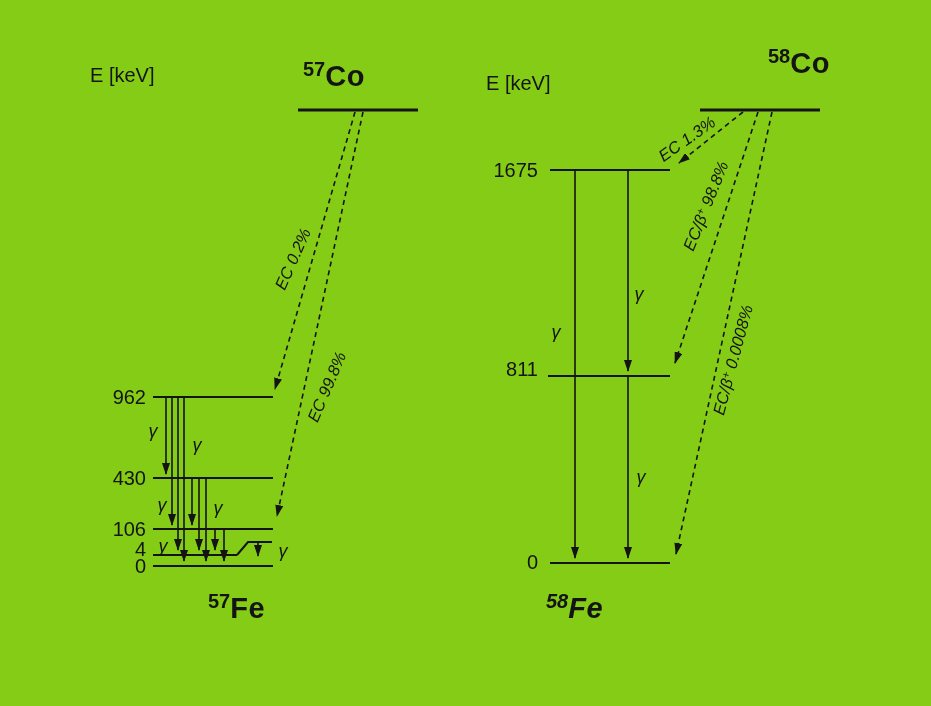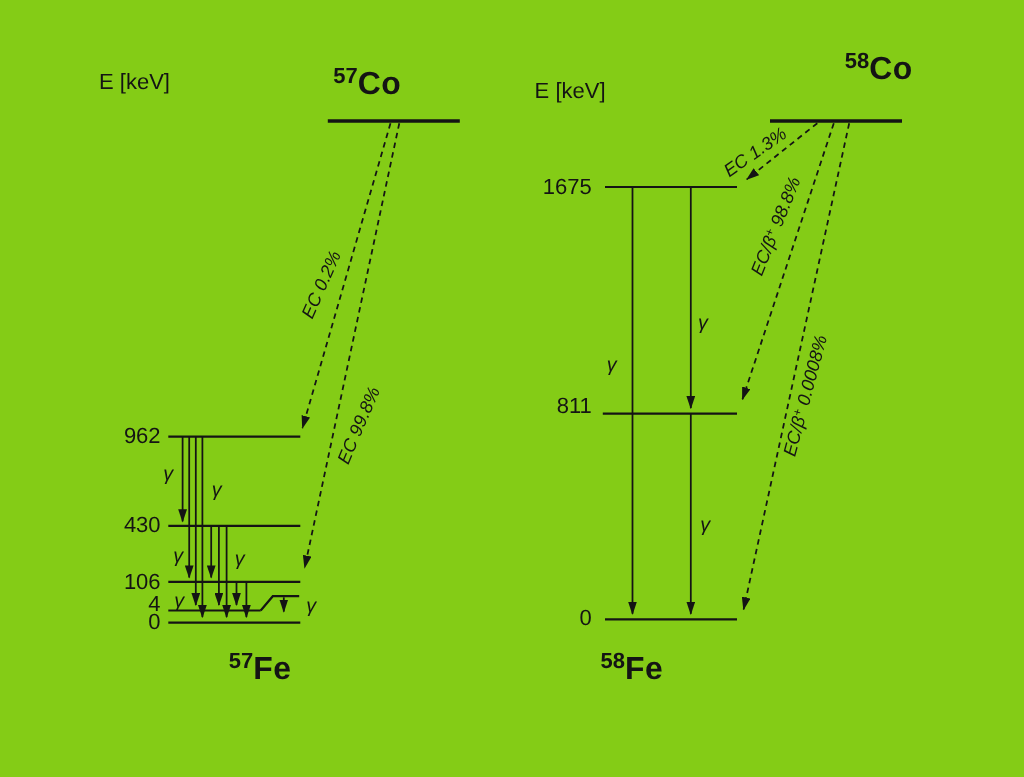--- a/index.html
+++ b/index.html
@@ -75,21 +75,21 @@
       </g>
     </g>
   </svg>
 
   <div class="lbl axis" style="left:90px;top:64px;">E [keV]</div>
   <div class="lbl axis" style="left:486px;top:72px;">E [keV]</div>
 
   <div class="lbl iso" style="left:303px;top:59px;"><sup>57</sup><span>Co</span></div>
   <div class="lbl iso" style="left:724px;top:46px;margin-left:44px;"><sup>58</sup><span>Co</span></div>
   <div class="lbl iso" style="left:176px;top:591px;margin-left:32px;"><sup>57</sup><span>Fe</span></div>
-  <div class="lbl iso" style="left:546px;top:591px;"><sup>58</sup><span>Fe</span></div>
+  <div class="lbl iso" style="left:546px;top:591px;font-style:italic;"><sup>58</sup><span>Fe</span></div>
 
   <div class="lbl elab" style="left:86px;top:386px;">962</div>
   <div class="lbl elab" style="left:86px;top:467px;">430</div>
   <div class="lbl elab" style="left:86px;top:518px;">106</div>
   <div class="lbl elab" style="left:86px;top:538px;">4</div>
   <div class="lbl elab" style="left:86px;top:555px;">0</div>
 
   <div class="lbl elab" style="left:478px;top:159px;">1675</div>
   <div class="lbl elab" style="left:478px;top:358px;">811</div>
   <div class="lbl elab" style="left:478px;top:551px;">0</div>

